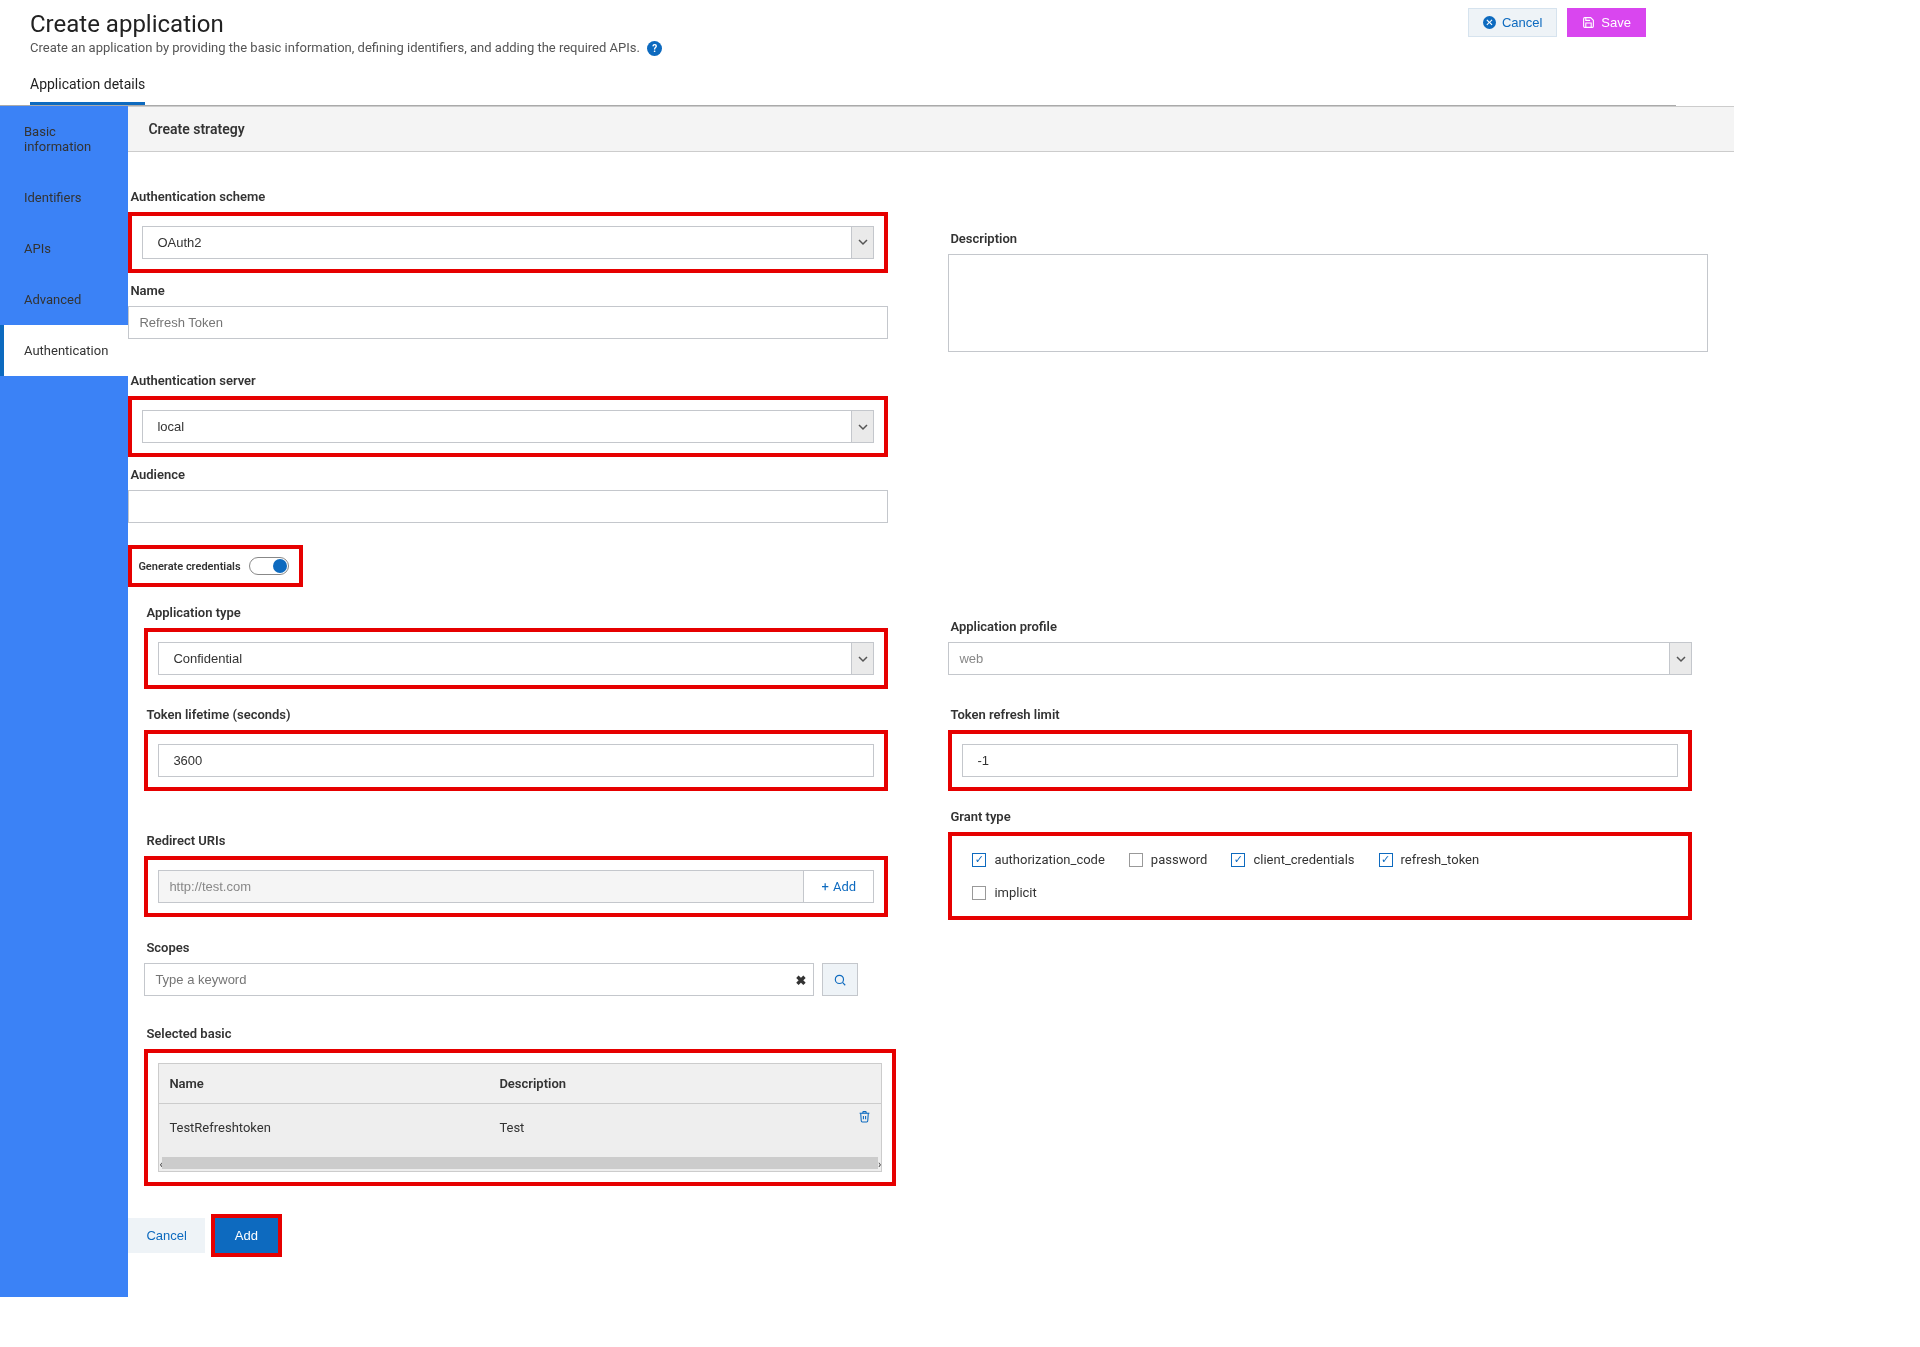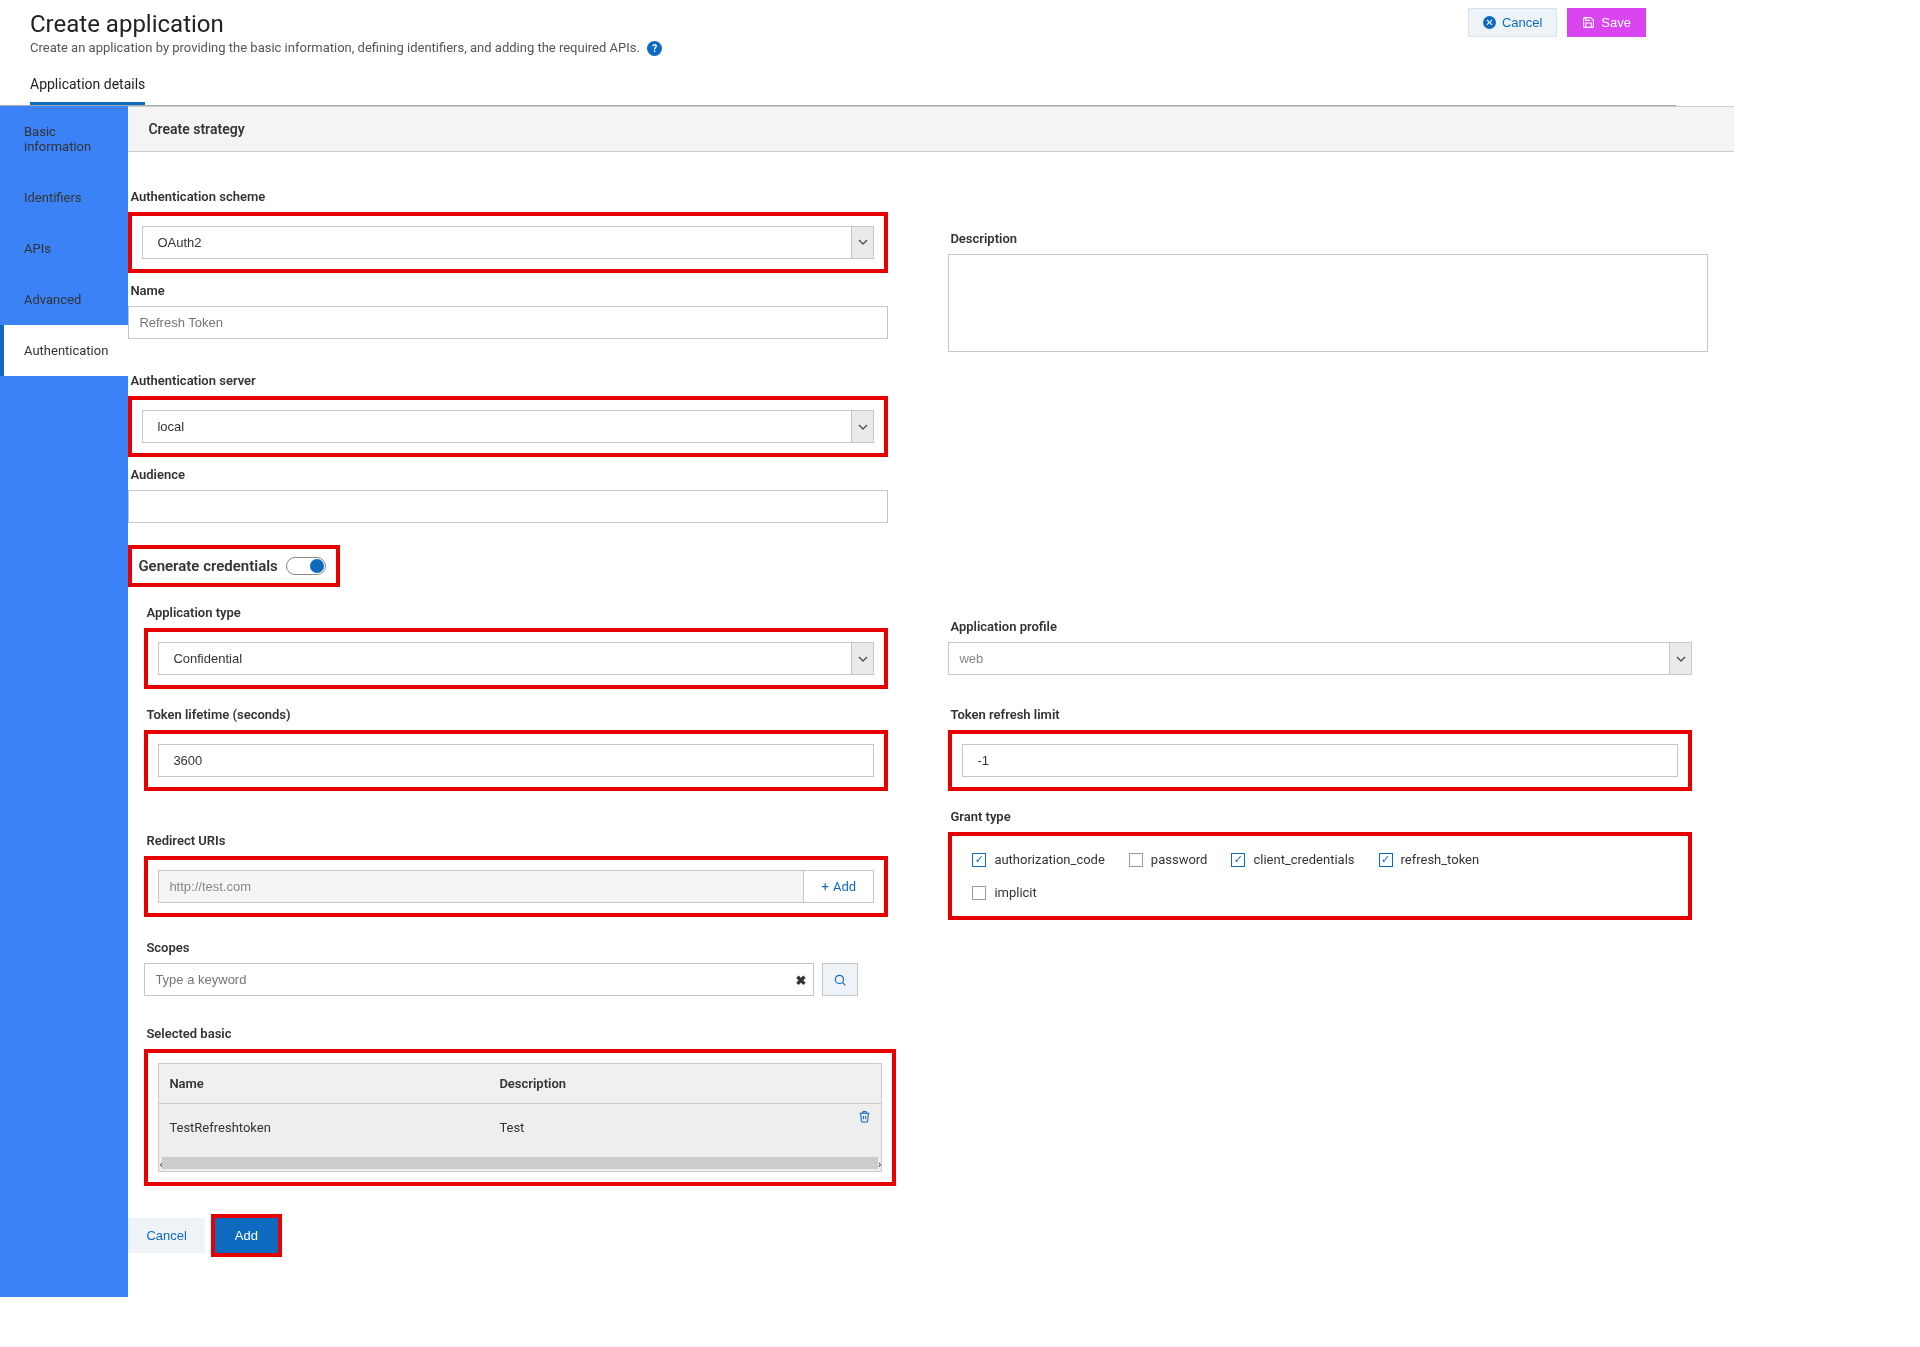--- a/index.html
+++ b/index.html
@@ -42,21 +42,21 @@
     width:100%; padding:8px 10px; font-size:13px; border:1px solid #c4c7cc; background:#fff; color:#333;
   }
   textarea.control { height:98px; resize:none; }
   .select-wrap { position:relative; }
   .select-wrap .caret { position:absolute; right:1px; top:1px; bottom:1px; width:22px; background:#eaeaea; display:flex; align-items:center; justify-content:center; pointer-events:none; border-left:1px solid #c4c7cc; }
 
   .hl { border:4px solid #e60000; padding:10px; }
   .hl > .control, .hl-tight > .control { border:1px solid #c4c7cc; }
 
   .gen-cred-box { display:inline-flex; align-items:center; gap:8px; padding:8px 10px 8px 6px; border:4px solid #e60000; margin-top:4px; }
-  .gen-cred-label { font-size:15px; font-weight:600; }
+  .gen-cred-label { font-size:11px; font-weight:600; }
   .toggle { position:relative; width:40px; height:18px; border:1px solid #888; border-radius:10px; background:#fff; cursor:pointer; }
   .toggle .knob { position:absolute; right:1px; top:1px; width:14px; height:14px; border-radius:50%; background:#0d6abf; }
 
   .inner-indent { padding-left:16px; }
 
   .redirect-row { display:flex; }
   .redirect-input { flex:1; padding:8px 10px; border:1px solid #c4c7cc; background:#f5f5f5; color:#888; font-size:13px; }
   .redirect-add { width:70px; border:1px solid #c4c7cc; border-left:none; display:flex; align-items:center; justify-content:center; gap:4px; color:#0d6abf; font-size:13px; cursor:pointer; background:#fff; }
 
   .grant-box { display:flex; flex-wrap:wrap; gap:18px 24px; padding:6px 10px; }

